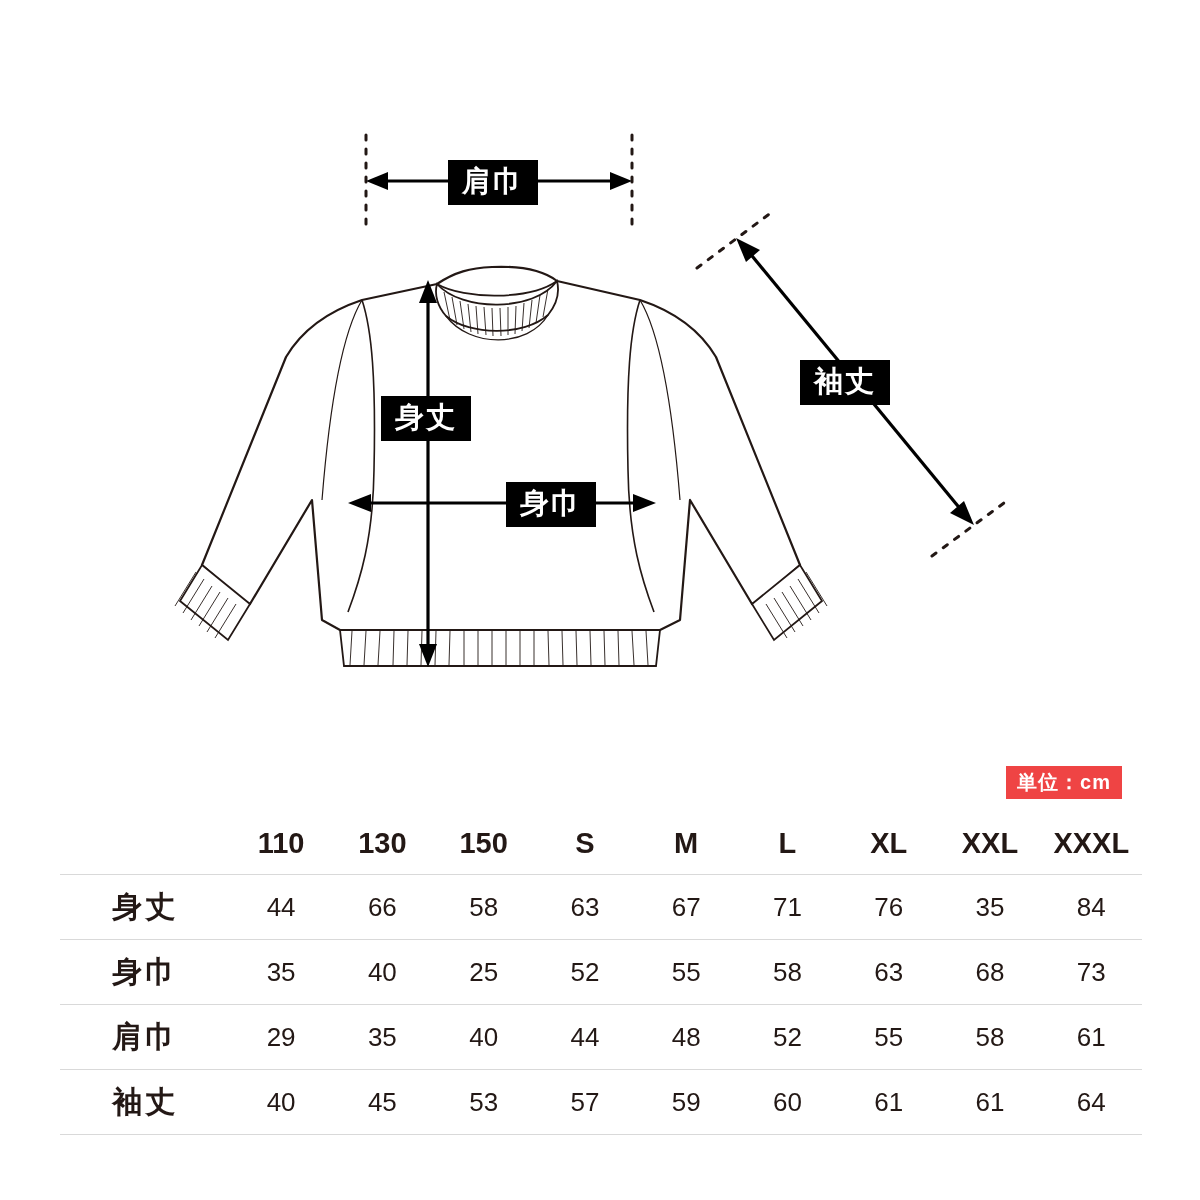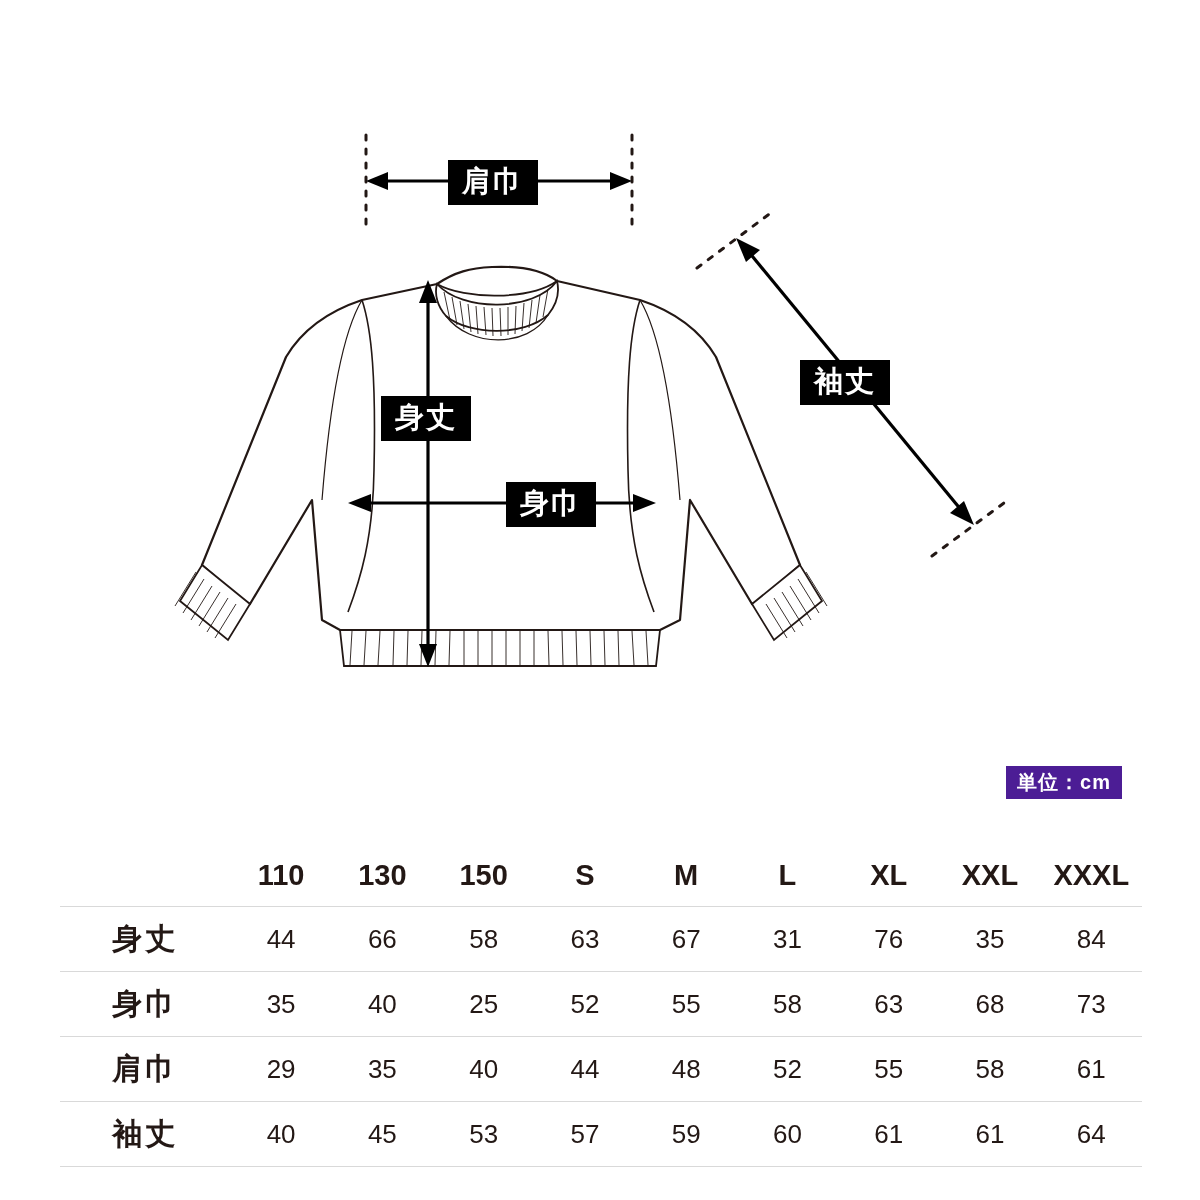--- a/index.html
+++ b/index.html
@@ -44,34 +44,34 @@
 
   #label-katahaba { left: 448px; top: 160px; }
   #label-mitake   { left: 381px; top: 396px; }
   #label-mihaba   { left: 506px; top: 482px; }
   #label-sodetake { left: 800px; top: 360px; }
 
   #unit-badge {
     position: absolute;
     right: 78px;
     top: 766px;
-    background: #4c1d95;
+    background: #ef4444;
     color: #ffffff;
     font-size: 20px;
     font-weight: 700;
     padding: 6px 11px 7px 11px;
     line-height: 1;
     letter-spacing: 1px;
     white-space: nowrap;
   }
 
   #size-table-wrap {
     position: absolute;
     left: 60px;
-    top: 844px;
+    top: 812px;
     width: 1082px;
   }
 
   table#size-table {
     border-collapse: collapse;
     width: 1082px;
     table-layout: fixed;
   }
 
   table#size-table th,
@@ -289,21 +289,21 @@
       </tr>
     </thead>
     <tbody>
       <tr>
         <td class="row-head">身丈</td>
         <td>44</td>
         <td>66</td>
         <td>58</td>
         <td>63</td>
         <td>67</td>
-        <td>31</td>
+        <td>71</td>
         <td>76</td>
         <td>35</td>
         <td>84</td>
       </tr>
       <tr>
         <td class="row-head">身巾</td>
         <td>35</td>
         <td>40</td>
         <td>25</td>
         <td>52</td>

